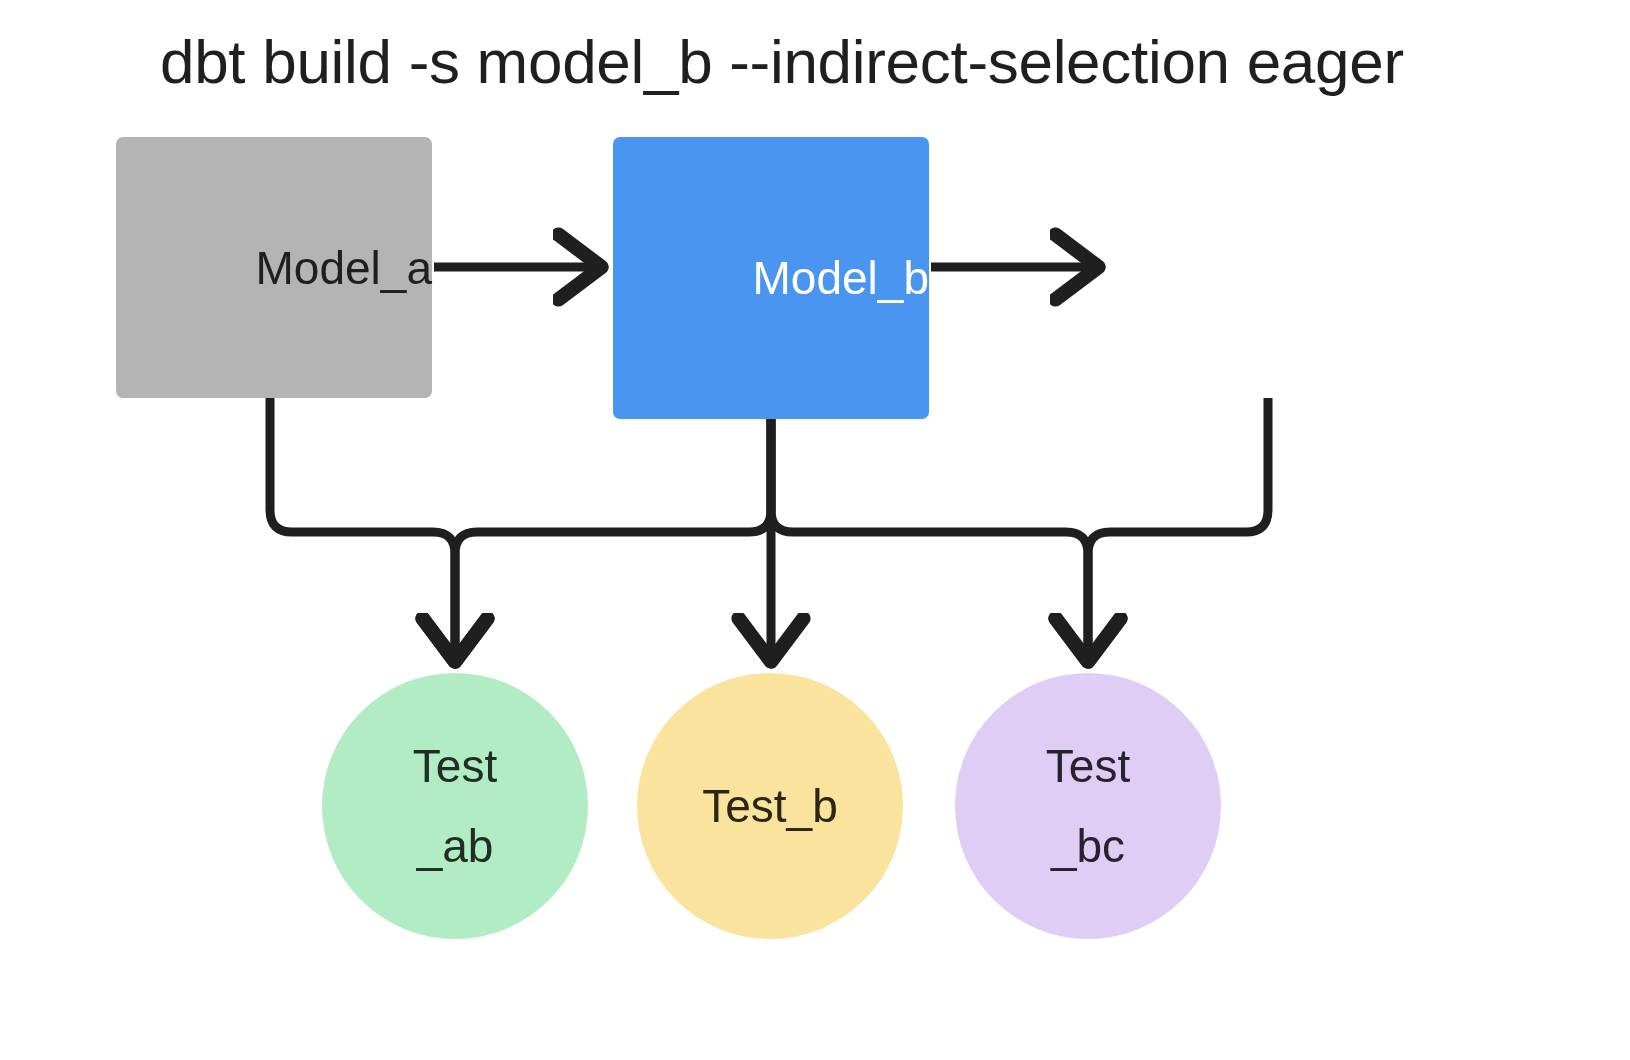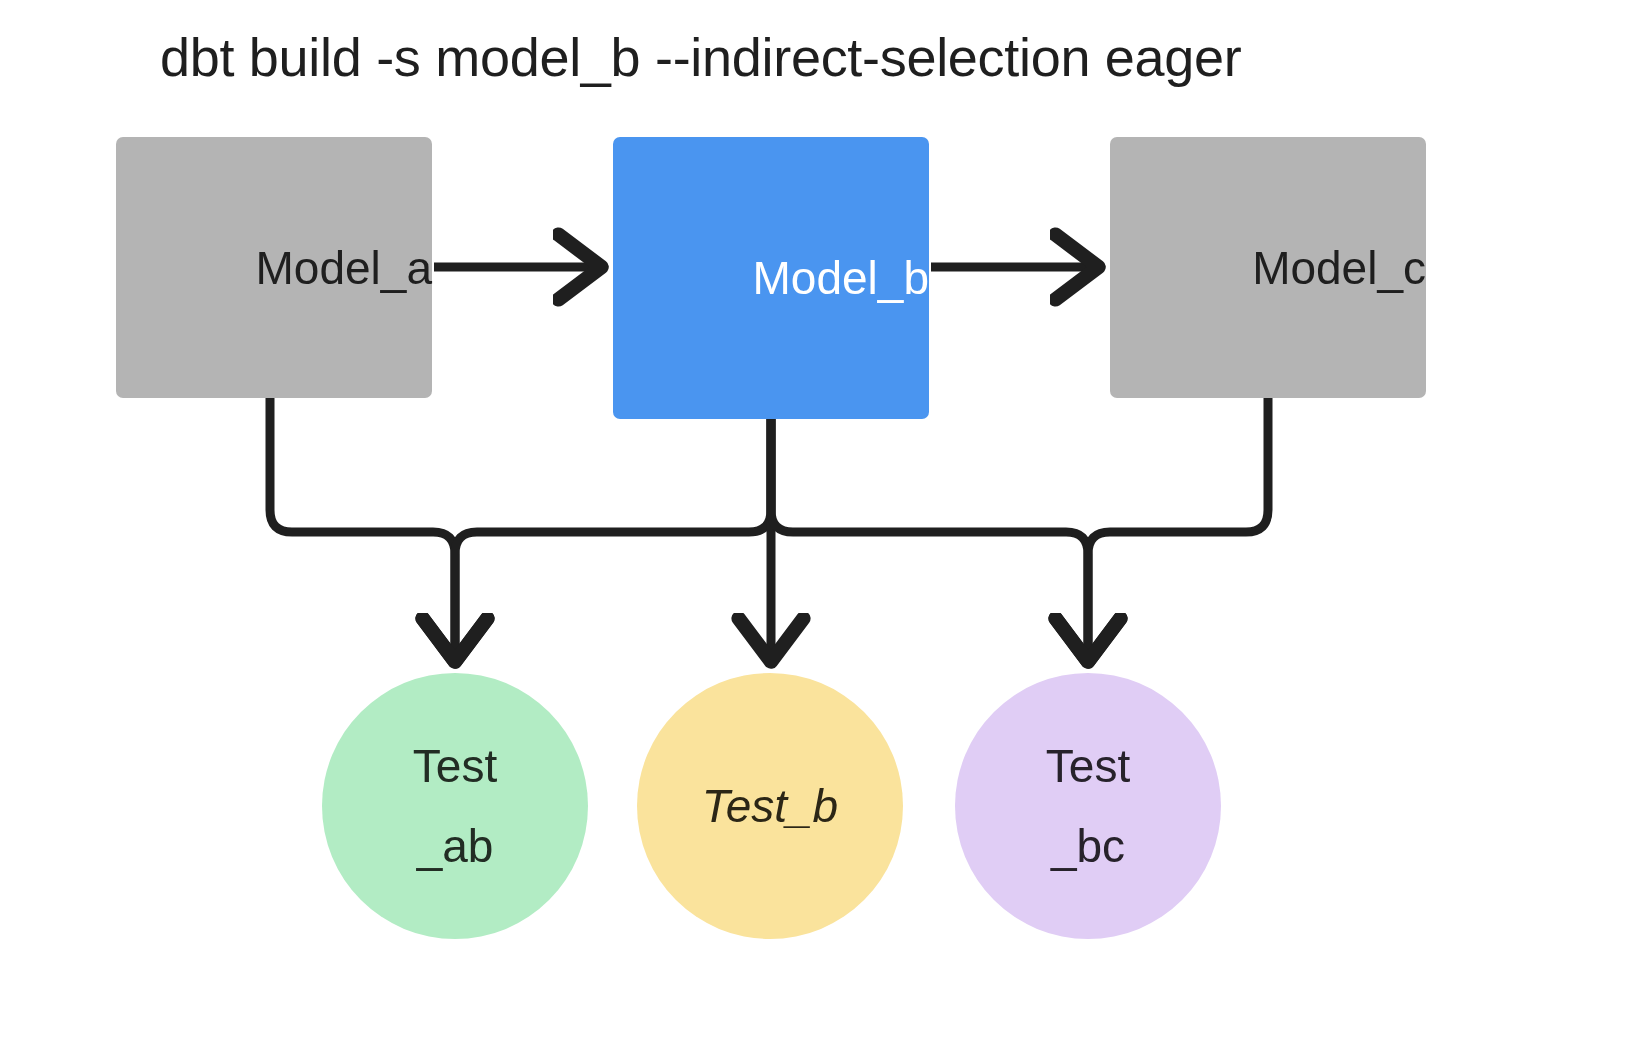--- a/index.html
+++ b/index.html
@@ -22,21 +22,21 @@
     left: 0;
     top: 0;
     width: 1630px;
     height: 1060px;
     pointer-events: none;
   }
   .title {
     position: absolute;
     left: 160px;
     top: 26px;
-    font-size: 54px;
+    font-size: 62px;
     color: #1f1f1f;
     letter-spacing: -0.3px;
     white-space: nowrap;
   }
   .node-box {
     position: absolute;
     border-radius: 7px;
     display: flex;
     align-items: center;
     justify-content: flex-end;
@@ -88,29 +88,26 @@
       <path d="M 1268 398 L 1268 510 Q 1268 532 1246 532 L 1110 532 Q 1088 532 1088 554 L 1088 658" marker-end="url(#ah)"></path>
     </g>
   </svg>
 
   <div class="node-box" id="node-model_a" style="left: 116px; top: 137px; width: 316px; height: 261px; background: rgb(180, 180, 180); color: rgb(31, 31, 31);">
     <span>Model_a</span>
   </div>
   <div class="node-box" id="node-model_b" style="left: 613px; top: 137px; width: 316px; height: 282px; background: rgb(74, 149, 240); color: rgb(255, 255, 255);">
     <span>Model_b</span>
   </div>
-  <div class="node-box" id="node-model_c" style="left: 1110px; top: 137px; width: 316px; height: 261px; background: rgb(180, 180, 180); color: rgb(31, 31, 31);">
-    <span>Model_c</span>
-  </div>
 
   <div class="node-circle" id="node-test_ab" style="left: 322px; top: 673px; width: 266px; height: 266px; background: rgb(178, 236, 196); color: rgb(34, 45, 36);">
     <span>Test</span>
     <span class="l2">_ab</span>
   </div>
-  <div class="node-circle" id="node-test_b" style="left: 637px; top: 673px; width: 266px; height: 266px; background: rgb(250, 227, 156); color: rgb(43, 38, 22); font-style: italic;">
+  <div class="node-circle" id="node-test_b" style="left: 637px; top: 673px; width: 266px; height: 266px; background: rgb(250, 227, 156); color: rgb(43, 38, 22);">
     <span>Test_b</span>
 
   </div>
   <div class="node-circle" id="node-test_bc" style="left: 955px; top: 673px; width: 266px; height: 266px; background: rgb(224, 205, 245); color: rgb(39, 34, 43);">
     <span>Test</span>
     <span class="l2">_bc</span>
   </div>
 
 </div>
 

